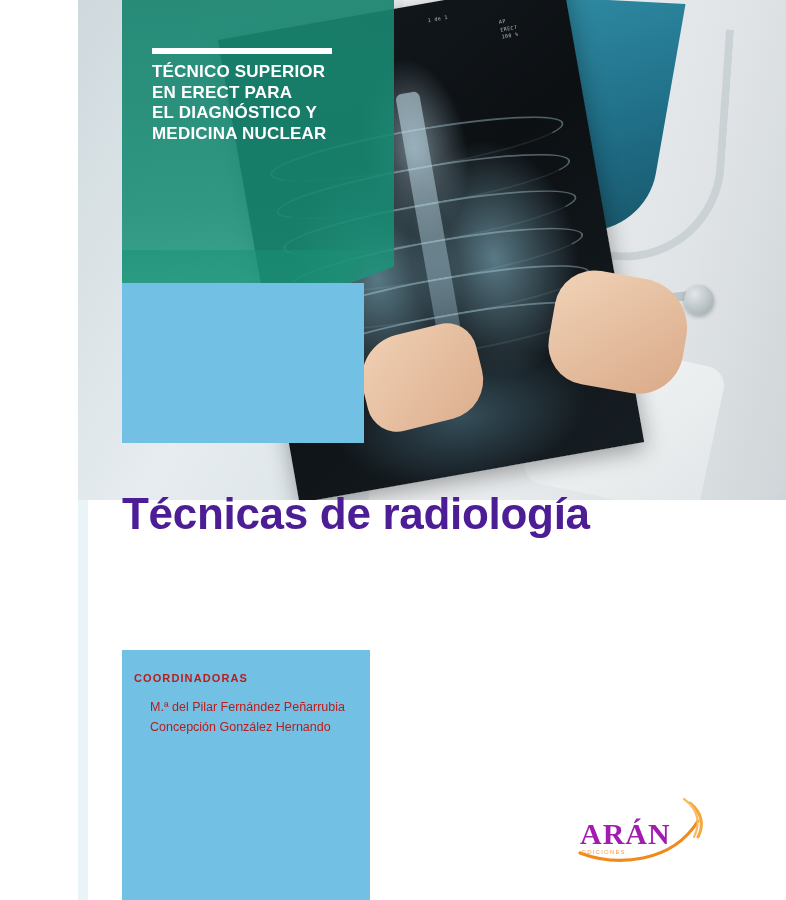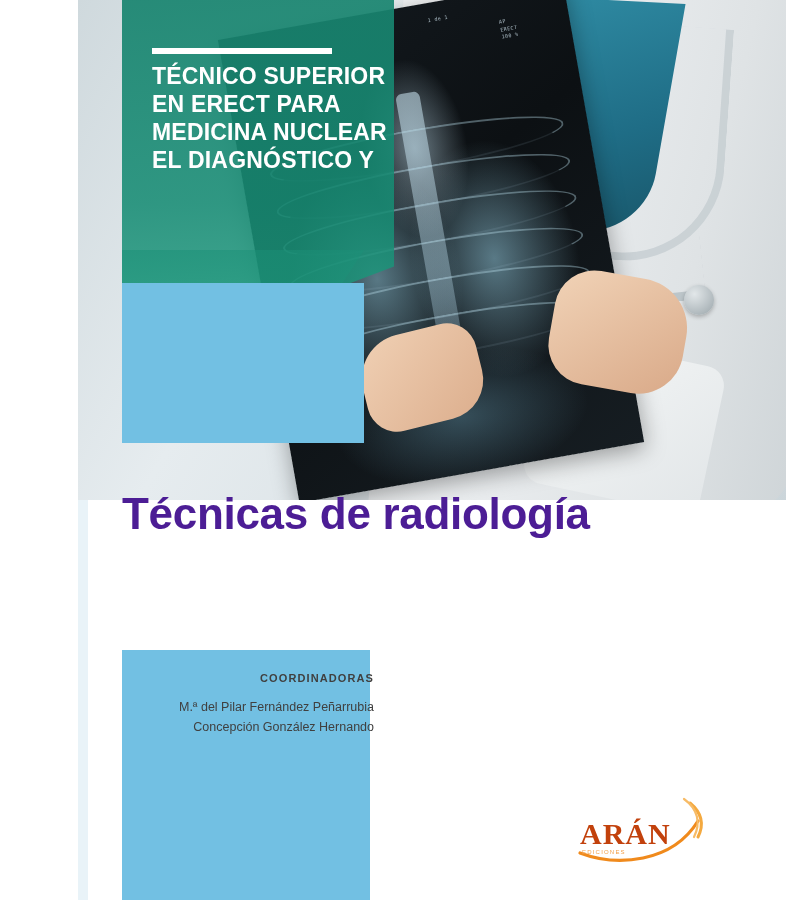--- a/index.html
+++ b/index.html
@@ -211,21 +211,21 @@
     height: 6px;
     background: #ffffff;
   }
   .cover-heading {
     position: absolute;
     left: 152px;
     top: 62px;
     width: 240px;
     color: #ffffff;
     font-weight: bold;
-    font-size: 23px;
+    font-size: 17px;
     line-height: 1.22;
     letter-spacing: 0.2px;
   }
 
   
   .blue-block-top {
     position: absolute;
     left: 122px;
     top: 283px;
     width: 242px;
@@ -261,22 +261,21 @@
     line-height: 1.42;
     letter-spacing: -0.3px;
   }
 
   
   .coord-wrap {
     position: absolute;
     left: 134px;
     top: 672px;
     width: 240px;
-    color: #404040;
-    text-align: right;
+    color: #b91c1c;
   }
   .coord-label {
     font-size: 11px;
     font-weight: bold;
     letter-spacing: 1.1px;
     margin-bottom: 13px;
   }
   .coord-name {
     font-size: 12.5px;
     line-height: 1.62;
@@ -291,21 +290,21 @@
     width: 140px;
     height: 75px;
   }
   .logo-text {
     position: absolute;
     left: 8px;
     top: 22px;
     font-size: 30px;
     font-weight: bold;
     letter-spacing: 1px;
-    color: #c2410c;
+    color: #a21caf;
     font-family: "Liberation Serif", serif;
   }
   .logo-sub {
     position: absolute;
     left: 10px;
     top: 54px;
     font-size: 6px;
     letter-spacing: 1.2px;
     color: #f3a04a;
   }
@@ -345,22 +344,22 @@
     <div class="hand-left"></div>
     <div class="hand-right"></div>
   </div>
 
   <div class="green-tail"></div>
   <div class="green-panel"></div>
   <div class="rule-top"></div>
   <div class="cover-heading">
     <div>TÉCNICO SUPERIOR</div>
     <div>EN ERECT PARA</div>
+    <div>EL DIAGNÓSTICO Y</div>
     <div>MEDICINA NUCLEAR</div>
-    <div>EL DIAGNÓSTICO Y</div>
   </div>
 
   <div class="blue-block-top"></div>
   <div class="blue-block-bottom"></div>
 
   <div class="title">
     <div>Técnicas de radiología</div>
   </div>
 
   <div class="coord-wrap">

